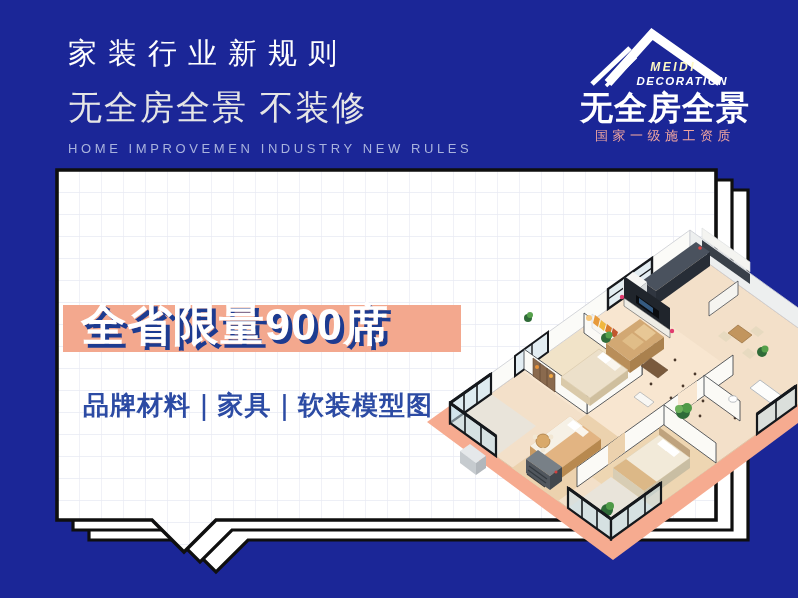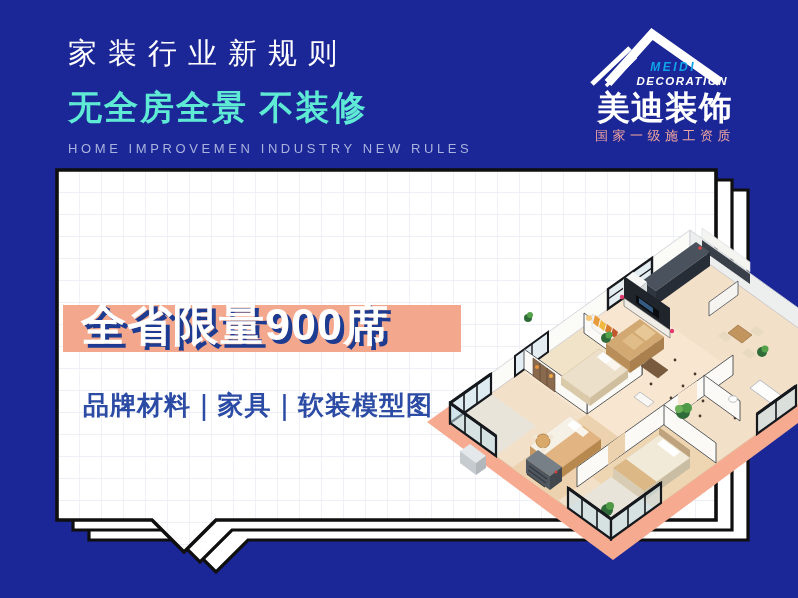--- a/index.html
+++ b/index.html
@@ -4,25 +4,25 @@
 <style>
   html,body{margin:0;padding:0;background:#0d1330;}
   .stage{
     position:relative;width:798px;height:598px;overflow:hidden;
     background:#1b2697;
     font-family:"Liberation Sans","DejaVu Sans",sans-serif;
   }
   
   .hdr-left{position:absolute;left:68px;top:34px;color:#fff;}
   .tag-top{font-size:29px;font-weight:500;letter-spacing:11px;color:#fefefe;}
-  .tag-main{margin-top:11px;font-size:34px;font-weight:bold;letter-spacing:2px;color:#5eead4;}
+  .tag-main{margin-top:11px;font-size:34px;font-weight:normal;letter-spacing:2px;color:#e5e5e5;}
   .tag-en{margin-top:10px;font-size:13px;font-weight:500;letter-spacing:3.6px;color:#a9b3dd;}
   .logo{position:absolute;left:580px;top:24px;width:170px;height:130px;}
   .logo-roof{position:absolute;left:10px;top:2px;}
-  .logo-en1{position:absolute;right:54px;top:36px;font-size:12px;font-weight:bold;font-style:italic;letter-spacing:2.5px;color:#0ea5e9;}
+  .logo-en1{position:absolute;right:54px;top:36px;font-size:12px;font-weight:bold;font-style:italic;letter-spacing:2.5px;color:#fef9c3;}
   .logo-en2{position:absolute;right:22px;top:51px;font-size:11.5px;font-weight:bold;font-style:italic;letter-spacing:1.5px;color:#fff;}
   .logo-cn{position:absolute;left:0;top:62px;width:170px;text-align:center;font-size:33px;font-weight:bold;letter-spacing:1px;color:#fff;}
   .logo-sub{position:absolute;left:0;top:103px;width:170px;text-align:center;font-size:13px;font-weight:normal;letter-spacing:4.5px;color:#efa5a0;}
   
   .card-svg{position:absolute;left:0;top:0;z-index:1;}
   
   .card-content{position:absolute;left:0;top:0;width:798px;height:598px;z-index:2;}
   .headline{position:absolute;left:82px;top:213px;font-size:45px;font-weight:bold;letter-spacing:1px;color:#24439d;white-space:nowrap;}
   .hl-band{position:absolute;left:63px;top:305px;width:398px;height:47px;background:#f3a88e;}
   .hl-text{position:absolute;left:18px;top:-10px;font-size:45px;font-weight:bold;letter-spacing:1px;color:#ffffff;white-space:nowrap;
@@ -45,21 +45,21 @@
   </div>
 
   <div class="logo">
     <svg class="logo-roof" width="150" height="64" viewBox="0 0 150 64">
       <polyline points="18,57 62,8 130,56" fill="none" stroke="#ffffff" stroke-width="9"></polyline>
       <line x1="2" y1="58" x2="40" y2="22" stroke="#ffffff" stroke-width="5"></line>
       <line x1="16" y1="60" x2="46" y2="31" stroke="#ffffff" stroke-width="3.5"></line>
     </svg>
     <div class="logo-en1">MEIDI</div>
     <div class="logo-en2">DECORATION</div>
-    <div class="logo-cn">美迪装饰</div>
+    <div class="logo-cn">无全房全景</div>
     <div class="logo-sub">国家一级施工资质</div>
   </div>
 
   <svg class="card-svg" width="798" height="598" viewBox="0 0 798 598">
     <defs>
       <pattern id="grid" x="57" y="170" width="22" height="22" patternUnits="userSpaceOnUse">
         <path d="M22,0 H0 V22" fill="none" stroke="#e8eaf3" stroke-width="1.3"></path>
       </pattern>
     </defs>
 

